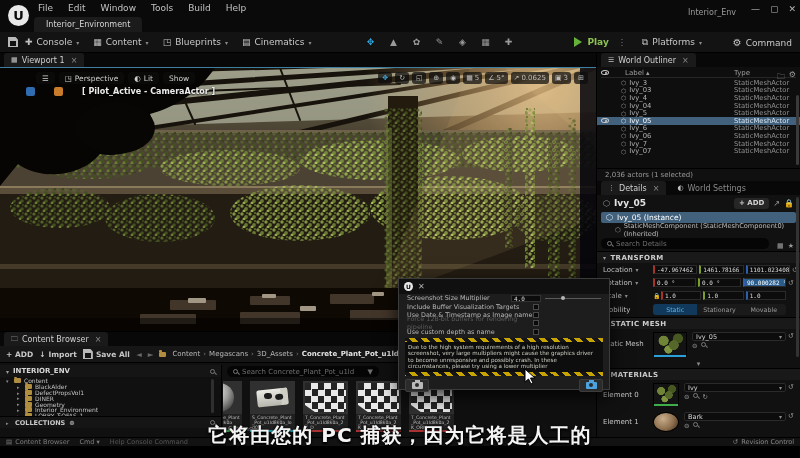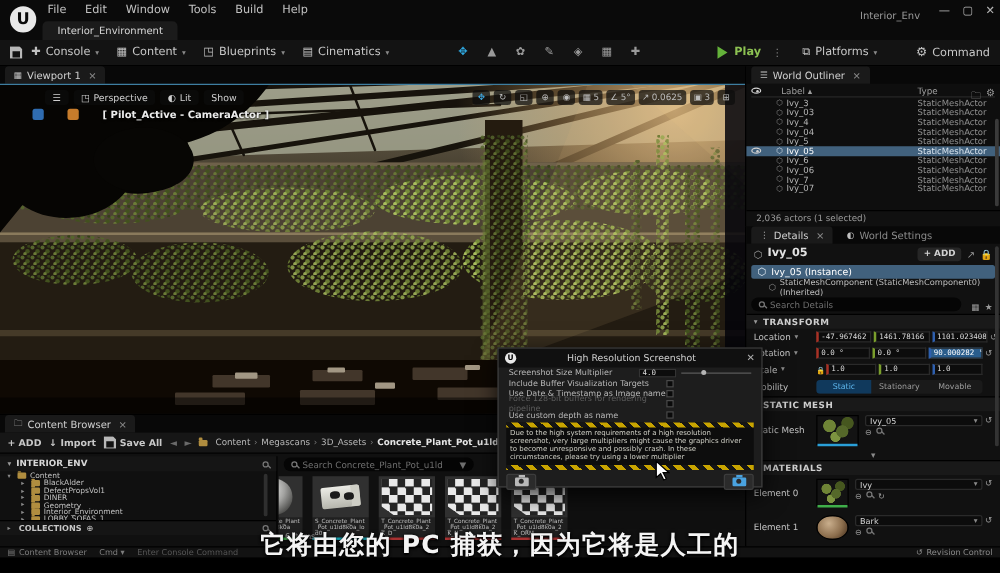--- a/index.html
+++ b/index.html
@@ -798,34 +798,33 @@
       <div class="items-count">6 items</div>
     </div>
   </section>
 
   <div class="statusbar">
     <span class="cb-chip" style="font-weight:normal">
       <span>▤</span>
       <span>Content Browser</span>
     </span>
     <span><span>Cmd</span> ▾</span>
-    <span class="console-field">Enter Console Command</span>
+    <span class="console-field">Help Console Command</span>
     <span class="revision">
       <span>↺</span>
       <span>Revision Control</span>
     </span>
   </div>
 
   <div class="black-band"></div>
   <div class="subtitle">它将由您的 PC 捕获，因为它将是人工的</div>
 
   <div class="dialog">
     <div class="dlg-title">
       <span class="dlg-logo">U</span>
-      <span class="dlg-title-text">High Resolution Screenshot</span>
       <span class="dlg-x">✕</span>
     </div>
     <div class="dlg-row">
       <span>Screenshot Size Multiplier</span>
       <span class="mult-value">4.0</span>
       <span class="slider">
           <span class="handle"></span>
         </span>
     </div>
     <div>

